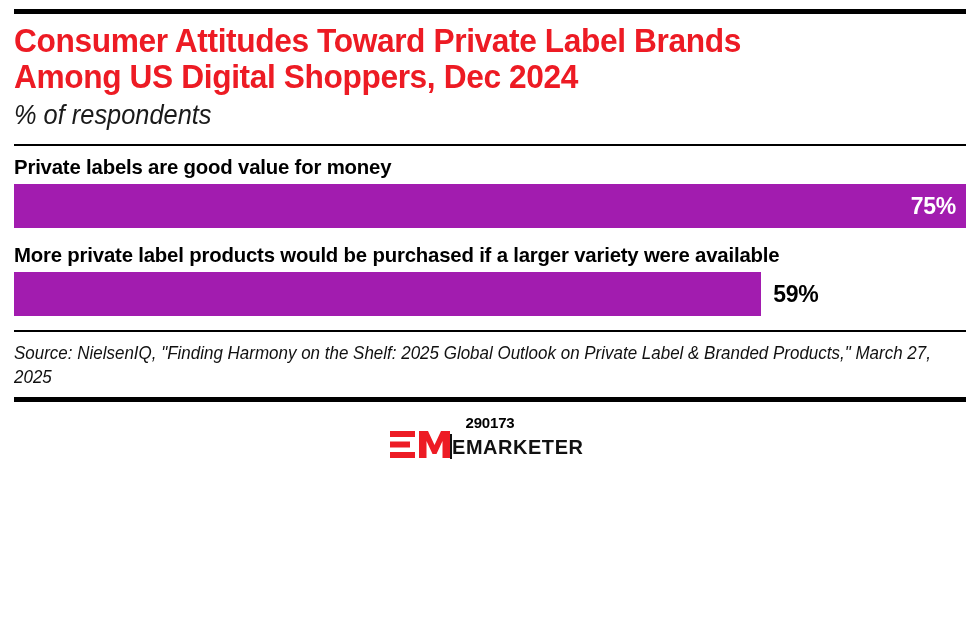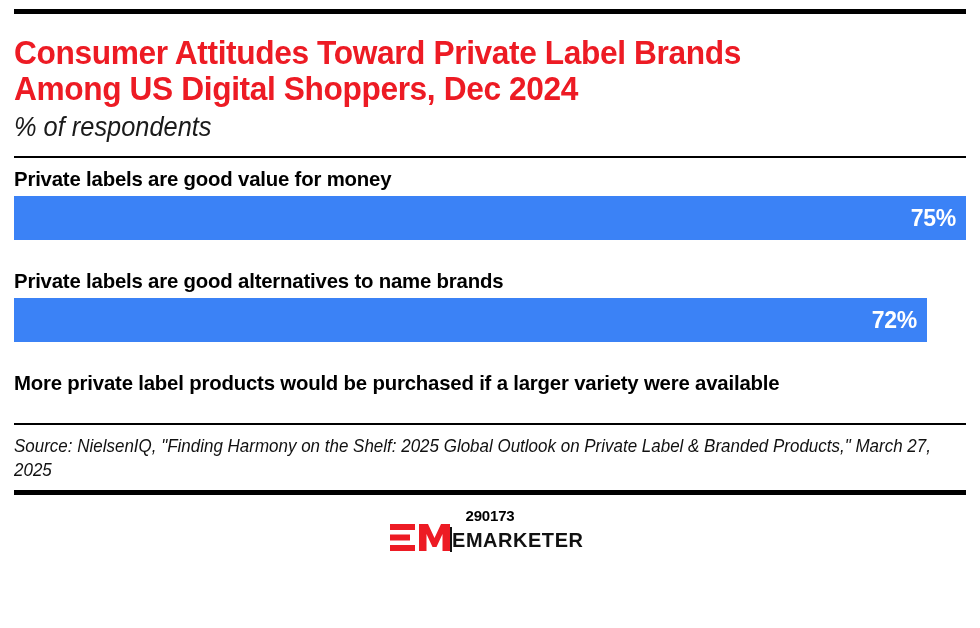--- a/index.html
+++ b/index.html
@@ -33,21 +33,21 @@
     height: 2px;
     background: #000000;
   }
   .rule-thick-bottom {
     height: 5px;
     background: #000000;
   }
 
   
   .header {
-    padding-top: 21px;
+    padding-top: 9px;
   }
   .title {
     color: #ED1B24;
     font-family: "Liberation Sans", sans-serif;
     font-weight: bold;
     font-size: 33px;
     line-height: 36px;
     letter-spacing: -0.4px;
     transform: scaleX(0.96);
     transform-origin: left center;
@@ -64,40 +64,40 @@
     transform-origin: left center;
     margin: 4px 0 0 0;
   }
   .header-spacer { height: 12px; }
 
   
   .bars {
     padding-top: 8px;
   }
   .bar-group {
-    margin-bottom: 28px;
+    margin-bottom: 14px;
   }
   .bar-label {
     font-size: 21px;
     line-height: 25px;
     font-weight: bold;
     color: #000000;
     letter-spacing: -0.2px;
     transform: scaleX(0.97);
     transform-origin: left center;
     margin-bottom: 5px;
   }
   .bar-row {
     position: relative;
     height: 44px;
     display: flex;
     align-items: stretch;
   }
   .bar-fill {
-    background: #3b82f6;
+    background: #a21caf;
     height: 44px;
     display: flex;
     align-items: center;
     justify-content: flex-end;
     box-sizing: border-box;
     padding-right: 10px;
   }
   .bar-value-inside {
     color: #ffffff;
     font-size: 23px;
@@ -175,31 +175,27 @@
 
     <div class="bar-group">
       <div class="bar-label">Private labels are good value for money</div>
       <div class="bar-row">
         <div class="bar-fill" style="width:100%">
           <span class="bar-value-inside">75%</span>
         </div>
       </div>
     </div>
 
-    <div class="bar-group">
-      <div class="bar-label">Private labels are good alternatives to name brands</div>
-      <div class="bar-row">
-        <div class="bar-fill" style="width:95.9%">
-          <span class="bar-value-inside">72%</span>
-        </div>
-      </div>
-    </div>
 
     <div class="bar-group">
       <div class="bar-label">More private label products would be purchased if a larger variety were available</div>
+      <div class="bar-row">
+        <div class="bar-fill" style="width:78.5%"></div>
+        <span class="bar-value-outside">59%</span>
+      </div>
     </div>
 
   </div>
 
   <div class="rule-thin"></div>
 
   <div class="source">Source: NielsenIQ, "Finding Harmony on the Shelf: 2025 Global Outlook on Private Label &amp; Branded Products," March 27, 2025</div>
 
   <div class="rule-thick-bottom"></div>
 

